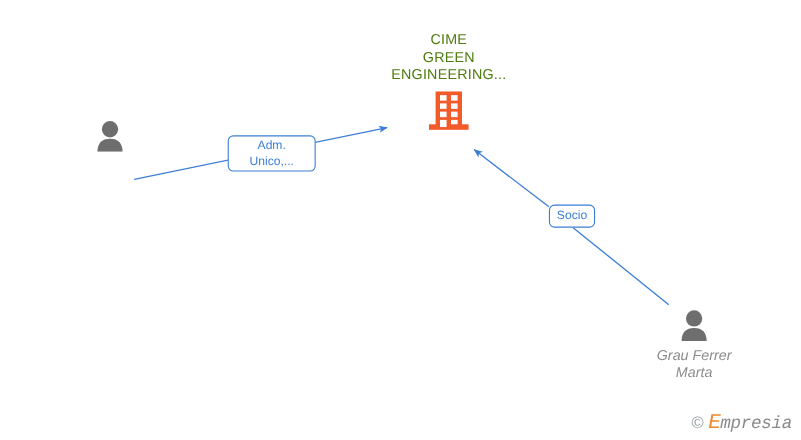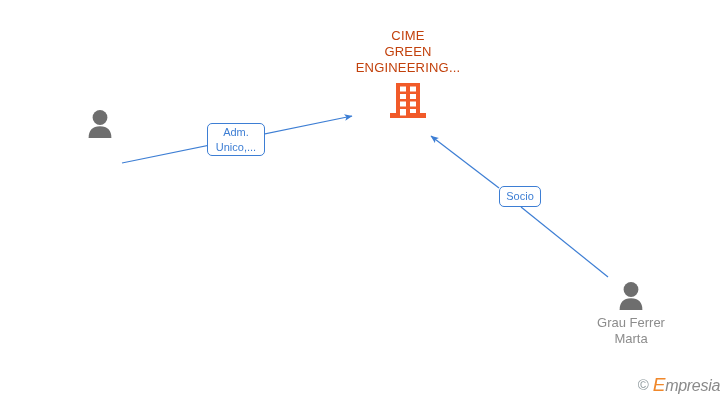--- a/index.html
+++ b/index.html
@@ -42,21 +42,21 @@
   }
 
   
   .company-node {
     left: 333px;
     top: 28px;
     width: 150px;
     text-align: center;
   }
   .company-title {
-    color: #c2410c;
+    color: #4d7c0f;
     font-size: 13px;
     line-height: 16px;
     letter-spacing: 0.2px;
     white-space: pre-line;
     user-select: none;
   }
   .company-icon-wrap {
     margin-top: 7px;
     display: flex;
     justify-content: center;
@@ -81,21 +81,21 @@
     top: 103px;
     width: 110px;
   }
   .person-left .person-icon-wrap { margin-top: 6px; }
 
   .person-right {
     left: 576px;
     top: 281px;
     width: 110px;
   }
-  .person-right .person-label { margin-top: 5px; }
+  .person-right .person-label { margin-top: 5px; font-style: italic; }
 
   
   .rel-box {
     position: absolute;
     z-index: 3;
     box-sizing: border-box;
     background: #ffffff;
     border: 1px solid #3d7ed4;
     border-radius: 5px;
     color: #3d7ed4;
@@ -105,21 +105,21 @@
     display: flex;
     flex-direction: column;
     justify-content: center;
     align-items: center;
     white-space: pre-line;
     user-select: none;
   }
   .rel-box-adm {
     left: 207px;
     top: 123px;
-    width: 58px;
+    width: 80px;
     height: 33px;
   }
   .rel-box-socio {
     left: 499px;
     top: 186px;
     width: 42px;
     height: 21px;
     text-align: right;
   }
 
@@ -133,21 +133,21 @@
     align-items: center;
     gap: 4px;
     user-select: none;
   }
   .wm-copy {
     font-size: 15px;
     color: #8f9a9e;
     line-height: 1;
   }
   .wm-text {
-    font-family: Liberation Sans, sans-serif;
+    font-family: Liberation Mono, monospace;
     font-style: italic;
     font-size: 16px;
     line-height: 1;
     color: #8a8a8a;
     letter-spacing: -0.3px;
   }
   .wm-text .wm-e {
     color: #f0882b;
     font-size: 19px;
   }

